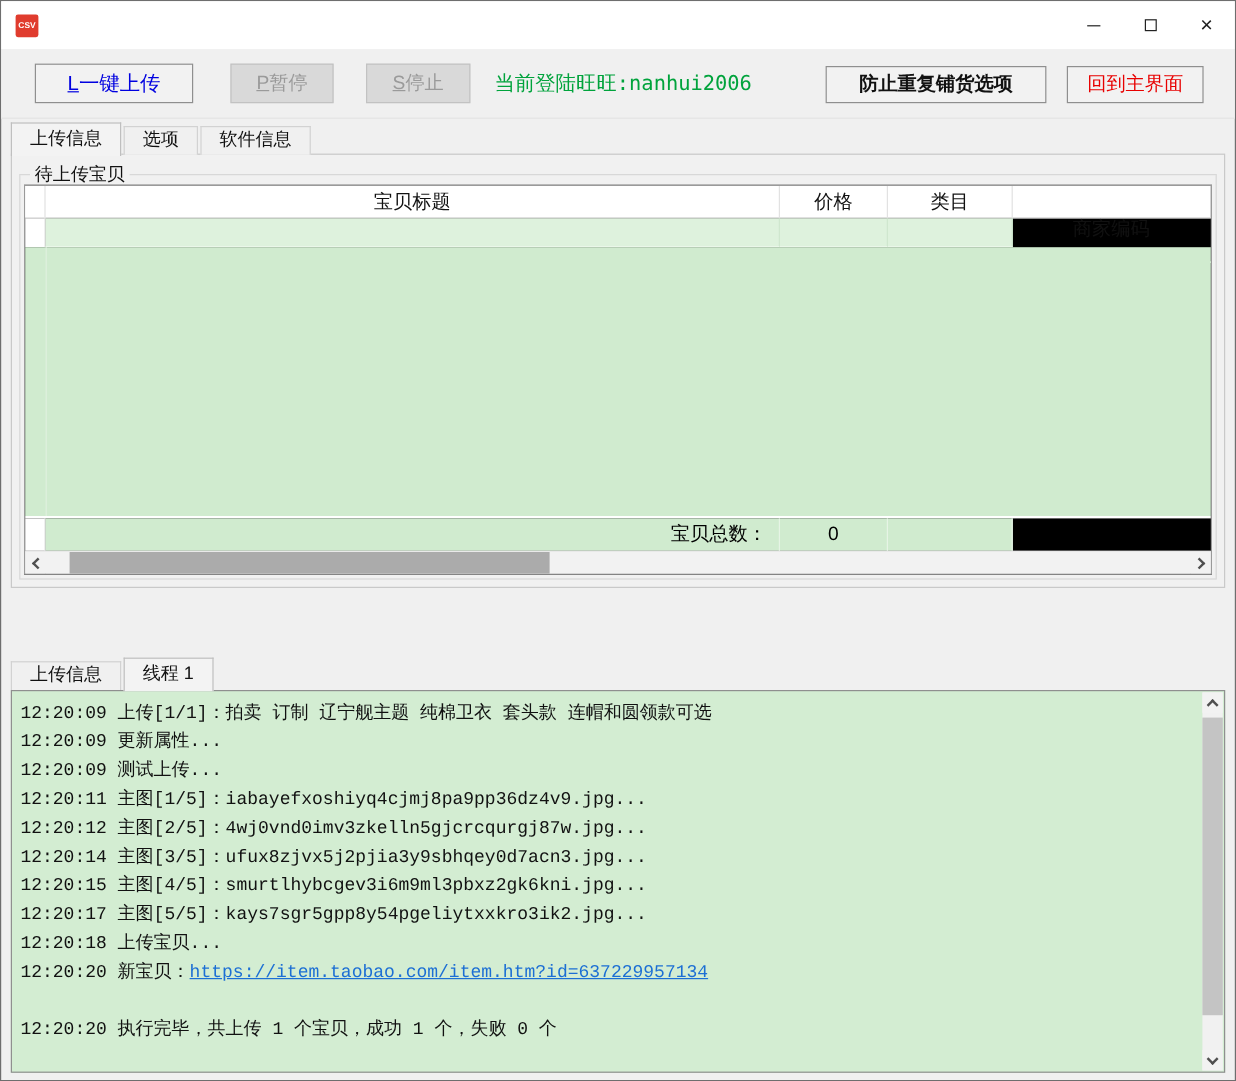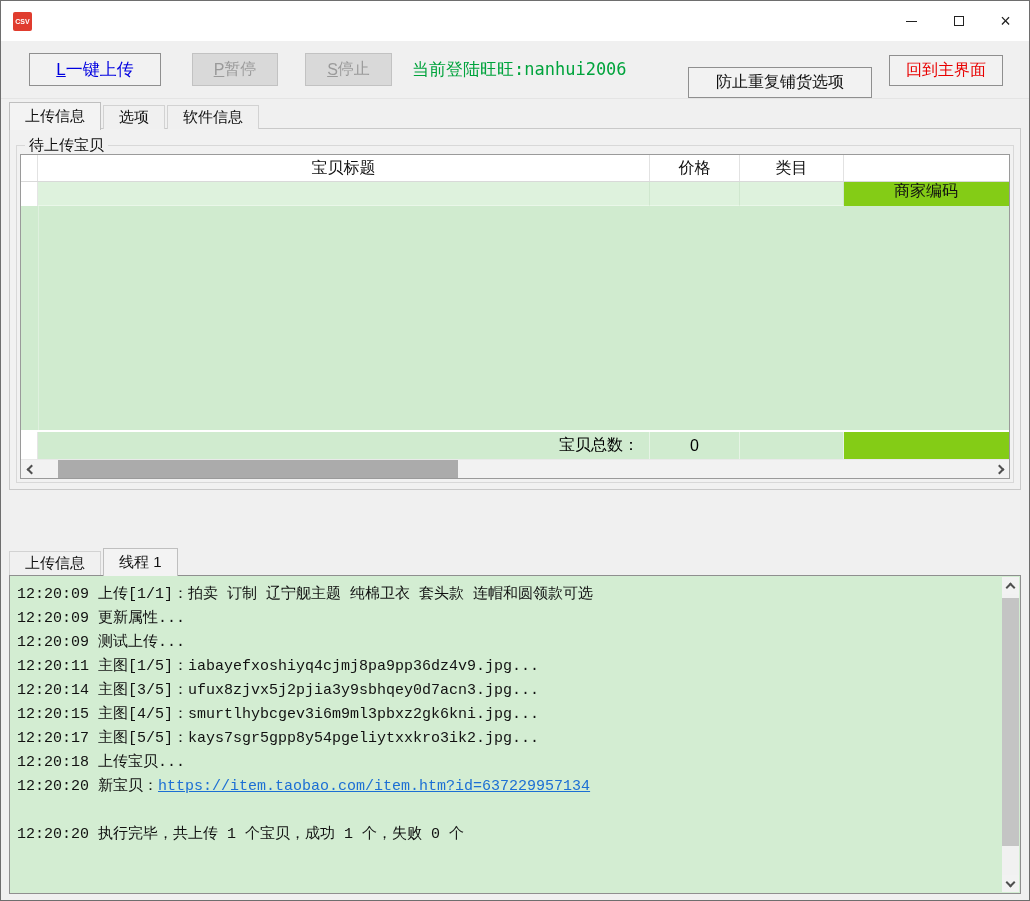--- a/index.html
+++ b/index.html
@@ -19,35 +19,35 @@
 
   
   .toolbar { position:absolute; top:40px; left:0; right:0; height:58px; display:flex; align-items:center; background:#f0f0f0; border-bottom:1px solid #e4e4e4; }
   .btn { background:#f2f2f2; border:1px solid #8f8f8f; display:flex; align-items:center; justify-content:center; font-size:16px; color:#111; cursor:default; }
   .btn-upload { width:132px; height:33px; margin-left:28px; font-size:17px; color:#0000e0; }
   .btn-pause { width:86px; height:33px; margin-left:31px; }
   .btn-stop  { width:87px; height:33px; margin-left:27px; }
   .btn[disabled], .btn.disabled { background:#d9d9d9; border-color:#c2c2c2; color:#9a9a9a; }
   .mn { text-decoration:underline; }
   .login-status { margin-left:20px; font-size:17px; color:#00a33c; font-family:"DejaVu Sans Mono","Liberation Mono",monospace; }
-  .btn-prevent { position:absolute; left:687px; width:184px; height:31px; top:26px; }
+  .btn-prevent { position:absolute; left:687px; width:184px; height:31px; top:14px;font-weight:bold; }
   .btn-back { position:absolute; left:888px; width:114px; height:31px; top:14px; color:#e80000; }
 
   
   .tabstrip { position:absolute; left:0; right:0; display:flex; align-items:flex-end; padding-left:8px; z-index:3; }
   .tabstrip1 { top:100px; height:28px; }
   .tabstrip2 { top:546px; height:28px; }
   .tab { height:24px; line-height:22px; padding:0 15px; font-size:15px; color:#111; background:#f0f0f0; border:1px solid #d2d2d2; border-bottom:none; margin-right:2px; }
   .tab.active { height:28px; line-height:26px; background:#f3f3f3; border-color:#bfbfbf; margin-bottom:-1px; z-index:4; }
 
   
   .tabpage1 { position:absolute; top:127px; left:8px; right:8px; height:362px; background:#f1f1f1; border:1px solid #c9c9c9; }
   .groupbox { position:absolute; left:6px; right:6px; top:16px; bottom:6px; border:1px solid #d8d8d8; }
   .groupbox-label { position:absolute; top:-10px; left:8px; background:#f1f1f1; padding:0 4px; font-size:15px; color:#111; }
-  .grid { position:absolute; left:3px; right:3px; top:8px; bottom:3px; border:1px solid #9a9a9a; background:#84cc16; display:flex; flex-direction:column; }
+  .grid { position:absolute; left:3px; right:3px; top:8px; bottom:3px; border:1px solid #9a9a9a; background:#000000; display:flex; flex-direction:column; }
   .grow { display:flex; }
   .c-rowhdr { width:17px; flex:none; }
   .c-title { flex:1; }
   .c-price { width:90px; flex:none; }
   .c-cat { width:104px; flex:none; }
   .c-code { width:165px; flex:none;margin-top:36px; }
   .grid-header { height:27px; background:#ffffff; border-bottom:1px solid #d9d9d9; }
   .grid-header .c-rowhdr { background:#fff; border-right:1px solid #e2e2e2; }
   .hcell { display:flex; align-items:center; justify-content:center; font-size:16px; color:#111; border-right:1px solid #e2e2e2; }
   .grid-row1 { height:24px; }
@@ -183,20 +183,21 @@
       <div class="tab">上传信息</div>
       <div class="tab active">线程 1</div>
     </div>
 
   <div class="logwrap">
     <div class="log-lines">
         <div class="logline">12:20:09 上传[1/1]：拍卖 订制 辽宁舰主题 纯棉卫衣 套头款 连帽和圆领款可选</div>
         <div class="logline">12:20:09 更新属性...</div>
         <div class="logline">12:20:09 测试上传...</div>
         <div class="logline">12:20:11 主图[1/5]：iabayefxoshiyq4cjmj8pa9pp36dz4v9.jpg...</div>
+        <div class="logline">12:20:12 主图[2/5]：4wj0vnd0imv3zkelln5gjcrcqurgj87w.jpg...</div>
         <div class="logline">12:20:14 主图[3/5]：ufux8zjvx5j2pjia3y9sbhqey0d7acn3.jpg...</div>
         <div class="logline">12:20:15 主图[4/5]：smurtlhybcgev3i6m9ml3pbxz2gk6kni.jpg...</div>
         <div class="logline">12:20:17 主图[5/5]：kays7sgr5gpp8y54pgeliytxxkro3ik2.jpg...</div>
         <div class="logline">12:20:18 上传宝贝...</div>
         <div class="logline">12:20:20 新宝贝：<a href="#" class="loglink">https://item.taobao.com/item.htm?id=637229957134</a></div>
         <div class="logline">&nbsp;</div>
         <div class="logline">12:20:20 执行完毕，共上传 1 个宝贝，成功 1 个，失败 0 个</div>
       </div>
     <div class="vscroll">
       <div class="sb-btn">

